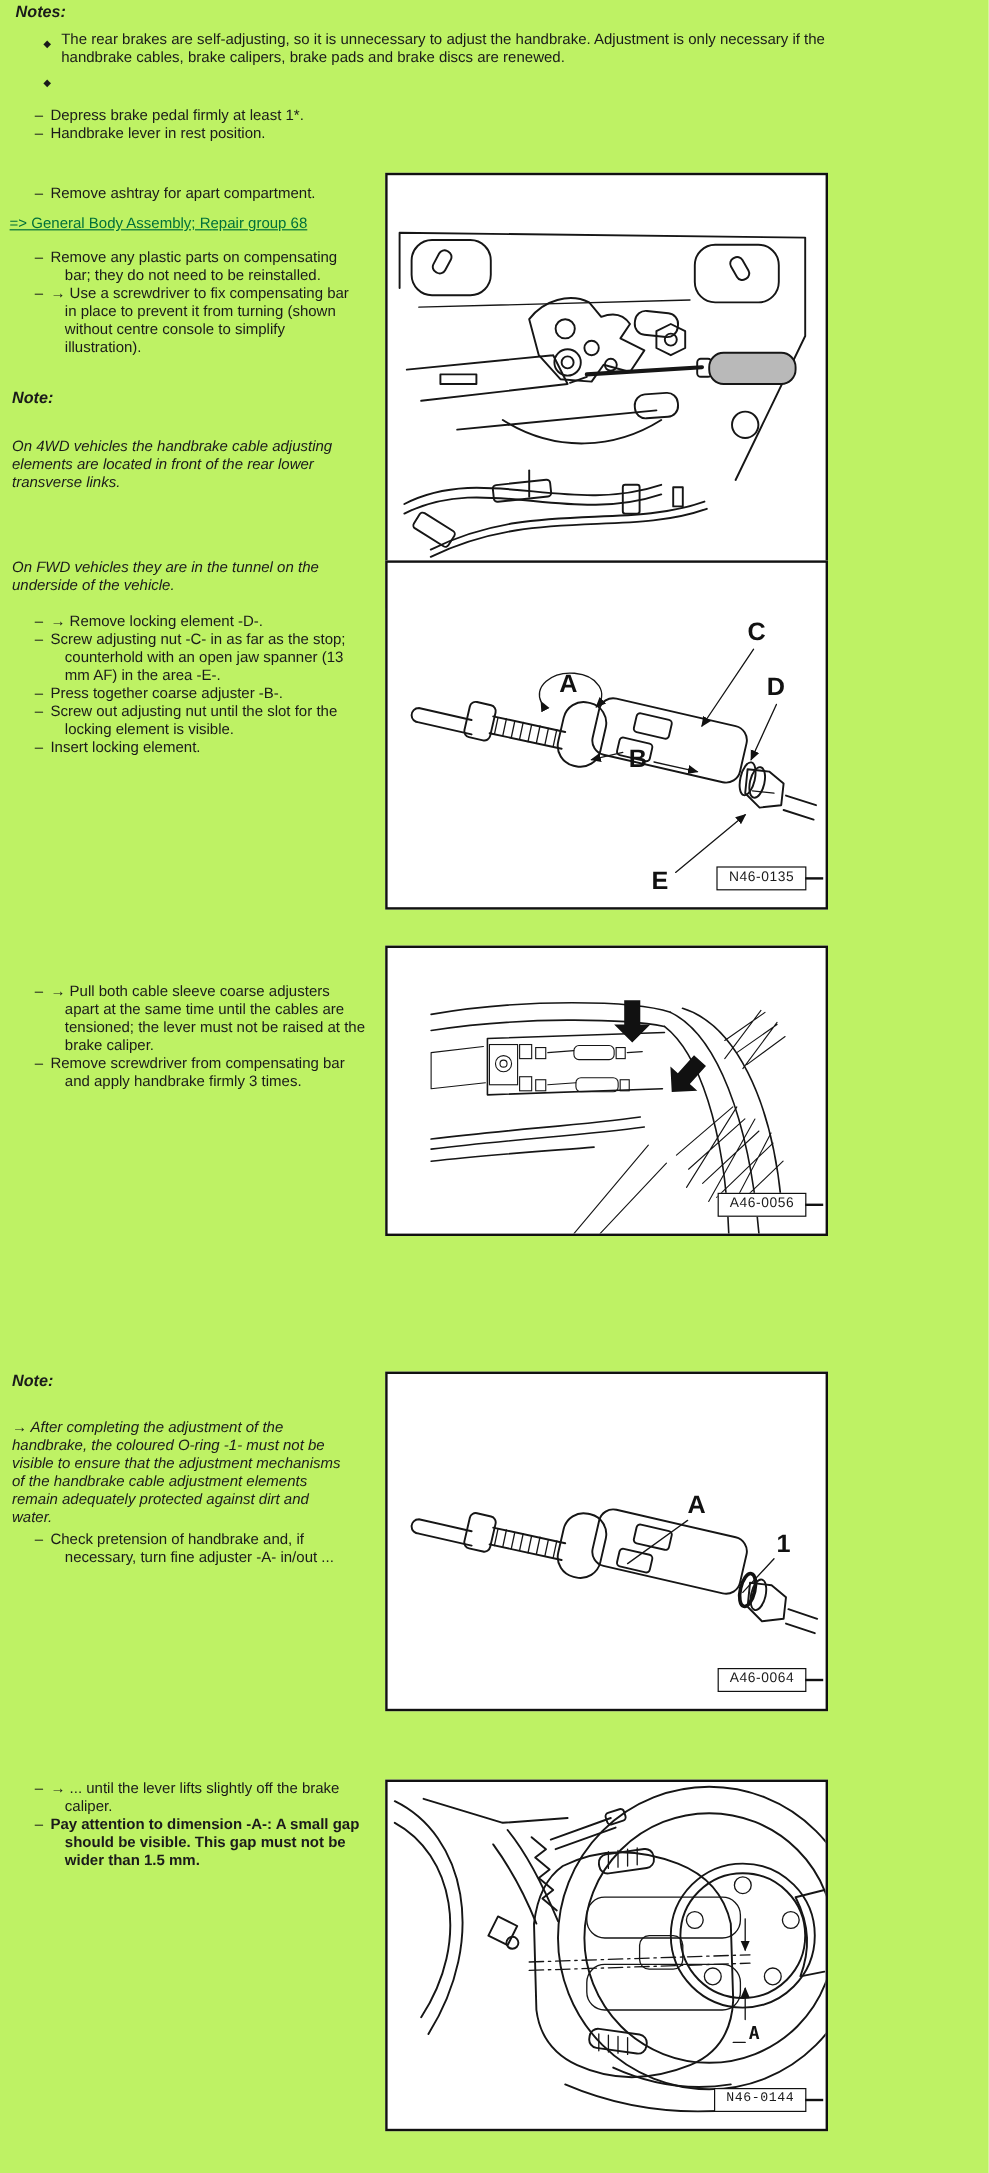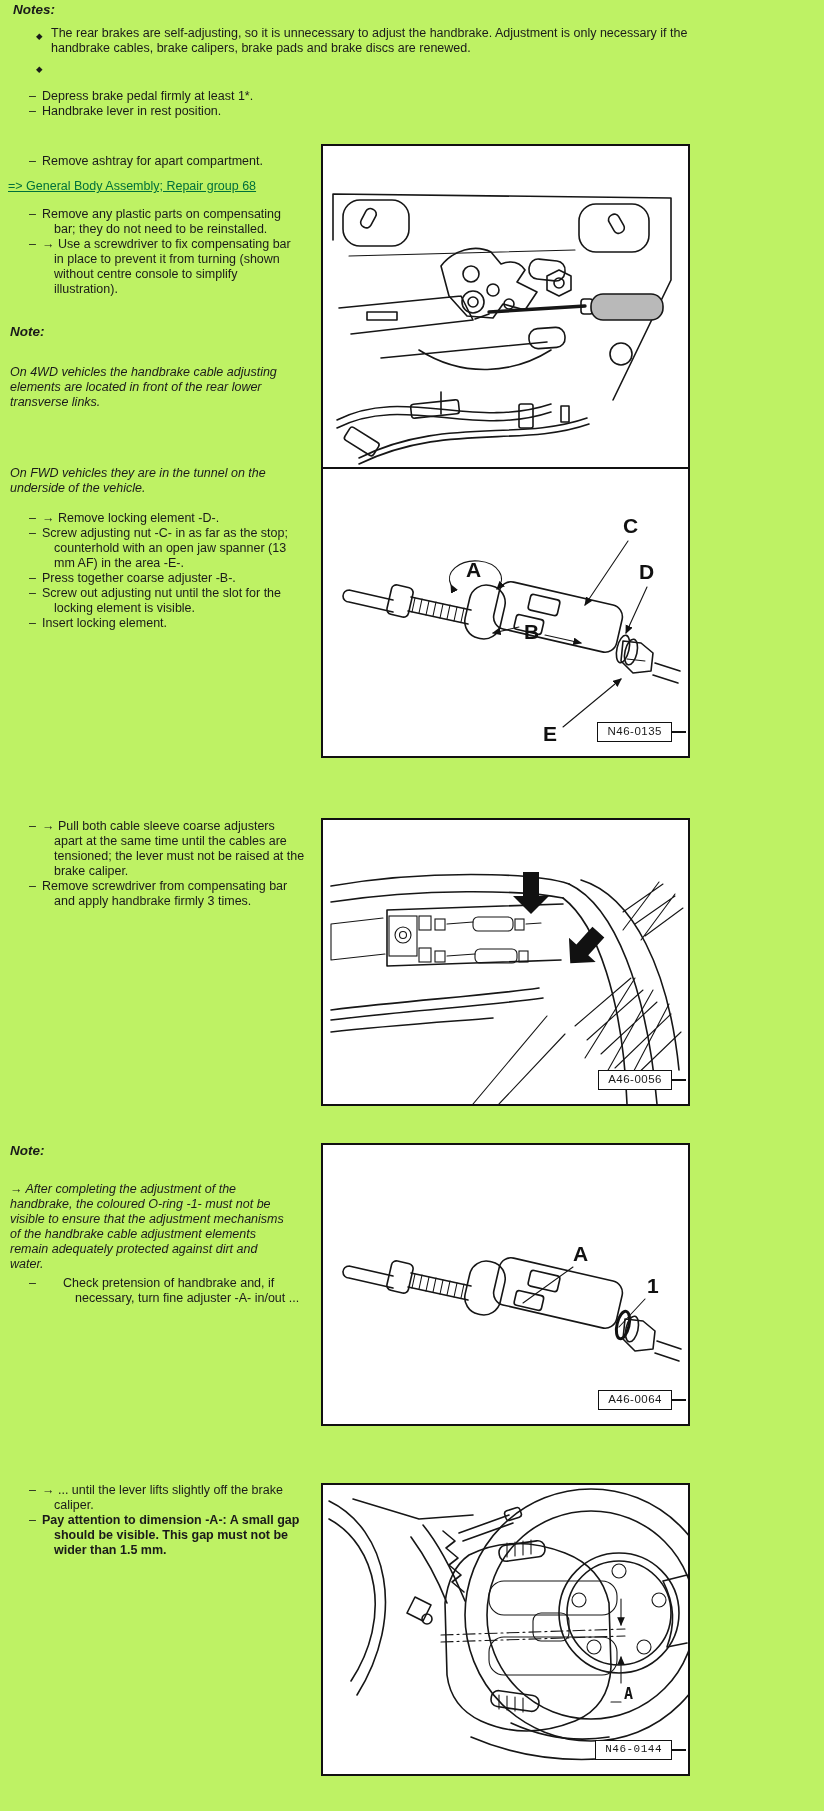--- a/index.html
+++ b/index.html
@@ -129,21 +129,21 @@
       <div class="step-text" style="width:245px;">Remove screwdriver from compensating bar and apply handbrake firmly 3 times.</div>
     </div>
   </div>
 
   <div class="abs note-title" style="left:10px;top:1143px;">Note:</div>
   <div class="abs italic-par" style="left:10px;top:1182px;width:276px;">→ After completing the adjustment of the handbrake, the coloured O-ring -1- must not be visible to ensure that the adjustment mechanisms of the handbrake cable adjustment elements remain adequately protected against dirt and water.</div>
 
   <div class="abs" style="left:29px;top:1276px;">
     <div class="step">
       <span class="step-dash">–</span>
-      <div class="step-text" style="width:248px;margin-left:21px;">Check pretension of handbrake and, if necessary, turn fine adjuster -A- in/out ...</div>
+      <div class="step-text" style="width:248px;">Check pretension of handbrake and, if necessary, turn fine adjuster -A- in/out ...</div>
     </div>
   </div>
 
   <div class="abs" style="left:29px;top:1483px;">
     <div class="step">
       <span class="step-dash">–</span>
       <div class="step-text" style="width:245px;">→ ... until the lever lifts slightly off the brake caliper.</div>
     </div>
     <div class="step">
       <span class="step-dash">–</span>
@@ -217,21 +217,21 @@
       <text class="biglet" x="300" y="64">C</text>
       <path class="lt" d="M305,72 L262,136" marker-end="url(#ah2)"></path>
       <text class="biglet" x="316" y="110">D</text>
       <path class="lt" d="M324,118 L303,164" marker-end="url(#ah2)"></path>
       <text class="biglet" x="220" y="272">E</text>
       <path class="lt" d="M240,258 L298,210" marker-end="url(#ah2)"></path>
     </svg>
     <div class="fig-label">N46-0135</div>
   </div>
 
-  <div class="frame" style="top:818px;height:288px;">
+  <div class="frame" style="top:788px;height:242px;">
     <svg viewBox="0 0 365 284">
       <path class="lw" d="M8,66 C100,50 210,52 246,64 M8,82 C100,68 200,70 240,78"></path>
       <path class="lw" d="M246,64 C292,86 324,170 334,284 M258,60 C310,76 346,150 356,250 M240,78 C274,104 300,180 304,284"></path>
       <path class="lw" d="M64,90 L240,84 M64,90 L64,146 M64,146 L238,140"></path>
       <path class="lt" d="M8,104 L60,98 M8,140 L62,134 M8,104 L8,140"></path>
       <rect class="lt" x="66" y="96" width="28" height="40"></rect>
       <circle class="lt" cx="80" cy="115" r="8"></circle>
       <circle class="lt" cx="80" cy="115" r="3.5"></circle>
       <rect class="lt" x="96" y="96" width="12" height="14"></rect>
       <rect class="lt" x="112" y="99" width="10" height="11"></rect>

